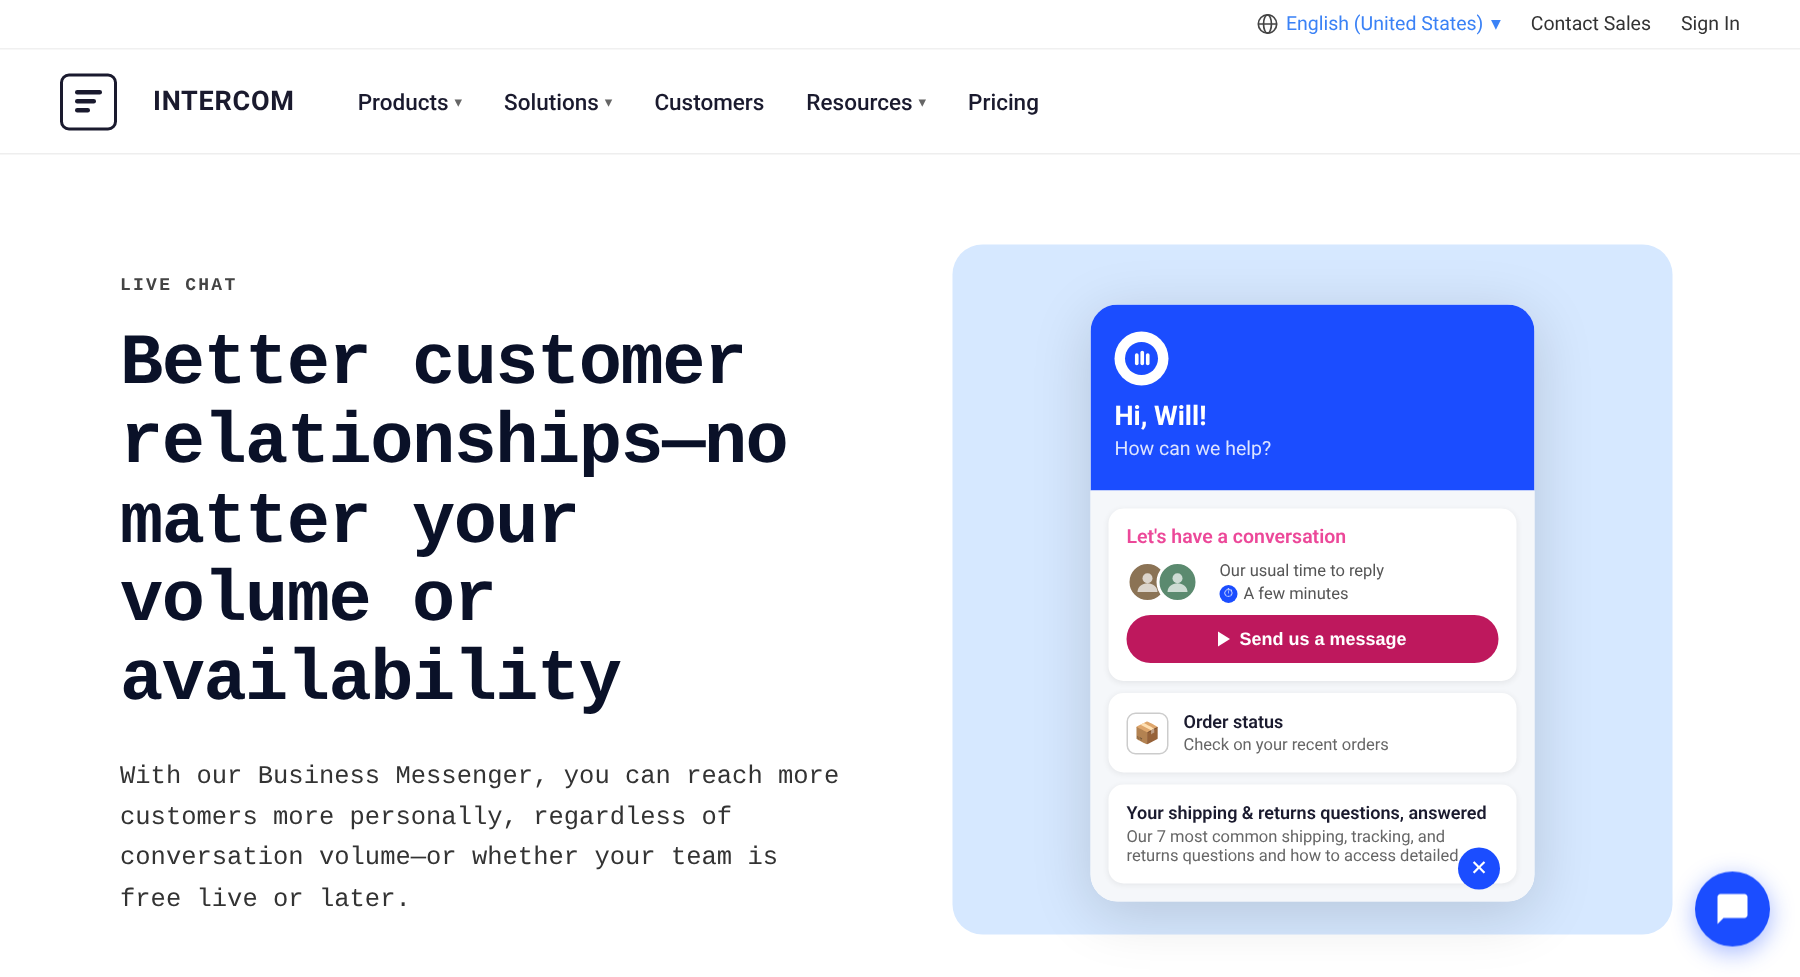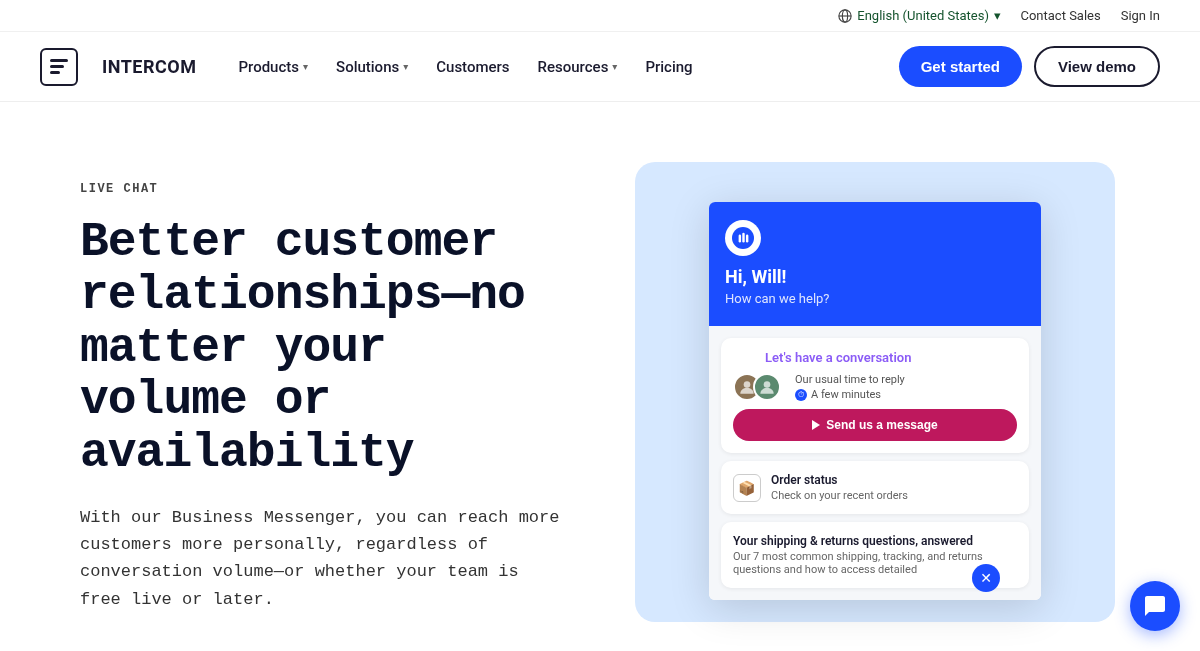--- a/index.html
+++ b/index.html
@@ -14,21 +14,21 @@
       font-size: 13px;
       color: #444;
       gap: 20px;
       border-bottom: 1px solid #f0f0f0;
     }
     .top-bar-lang {
       display: flex;
       align-items: center;
       gap: 5px;
       cursor: pointer;
-      color: #14532d;
+      color: #3b82f6;
     }
     .top-bar a {
       color: #333;
       text-decoration: none;
       cursor: pointer;
     }
 
     
     .navbar {
       display: flex;
@@ -174,22 +174,22 @@
       width: 480px;
       height: 460px;
       display: flex;
       justify-content: center;
       align-items: flex-start;
       padding-top: 40px;
       position: relative;
     }
     .chat-window {
       background: #fff;
-      border-radius: 6px;
-      width: 332px;
+      border-radius: 18px;
+      width: 296px;
       box-shadow: 0 8px 40px rgba(0,0,0,0.15);
       overflow: hidden;
     }
     .chat-header {
       background: #1b4dff;
       padding: 18px 16px 20px;
     }
     .chat-avatar-circle {
       width: 36px;
       height: 36px;
@@ -230,23 +230,22 @@
     }
     .chat-card {
       background: #fff;
       border-radius: 10px;
       padding: 12px;
       box-shadow: 0 1px 4px rgba(0,0,0,0.07);
     }
     .chat-card-title {
       font-size: 13px;
       font-weight: 600;
-      color: #8b5cf6;
+      color: #ec4899;
       margin-bottom: 8px;
-      margin-left: 32px;
     }
     .chat-agents-row {
       display: flex;
       align-items: center;
       gap: 8px;
     }
     .agent-avatars {
       display: flex;
     }
     .agent-avatar {
@@ -423,24 +422,20 @@
     </a>
     <a class="nav-item">
       <span>Resources</span>
       <span class="chevron">▾</span>
     </a>
     <a class="nav-item">
       <span>Pricing</span>
     </a>
   </div>
 
-  <div class="nav-actions">
-    <button class="btn-get-started">Get started</button>
-    <button class="btn-view-demo">View demo</button>
-  </div>
 </nav>
 
 <section class="hero">
   <div class="hero-content">
     <div class="live-chat-label">LIVE CHAT</div>
     <h1 class="hero-title">Better customer relationships—no matter your volume or availability</h1>
     <p class="hero-desc">With our Business Messenger, you can reach more customers more personally, regardless of conversation volume—or whether your team is free live or later.</p>
   </div>
 
   <div class="hero-visual">

